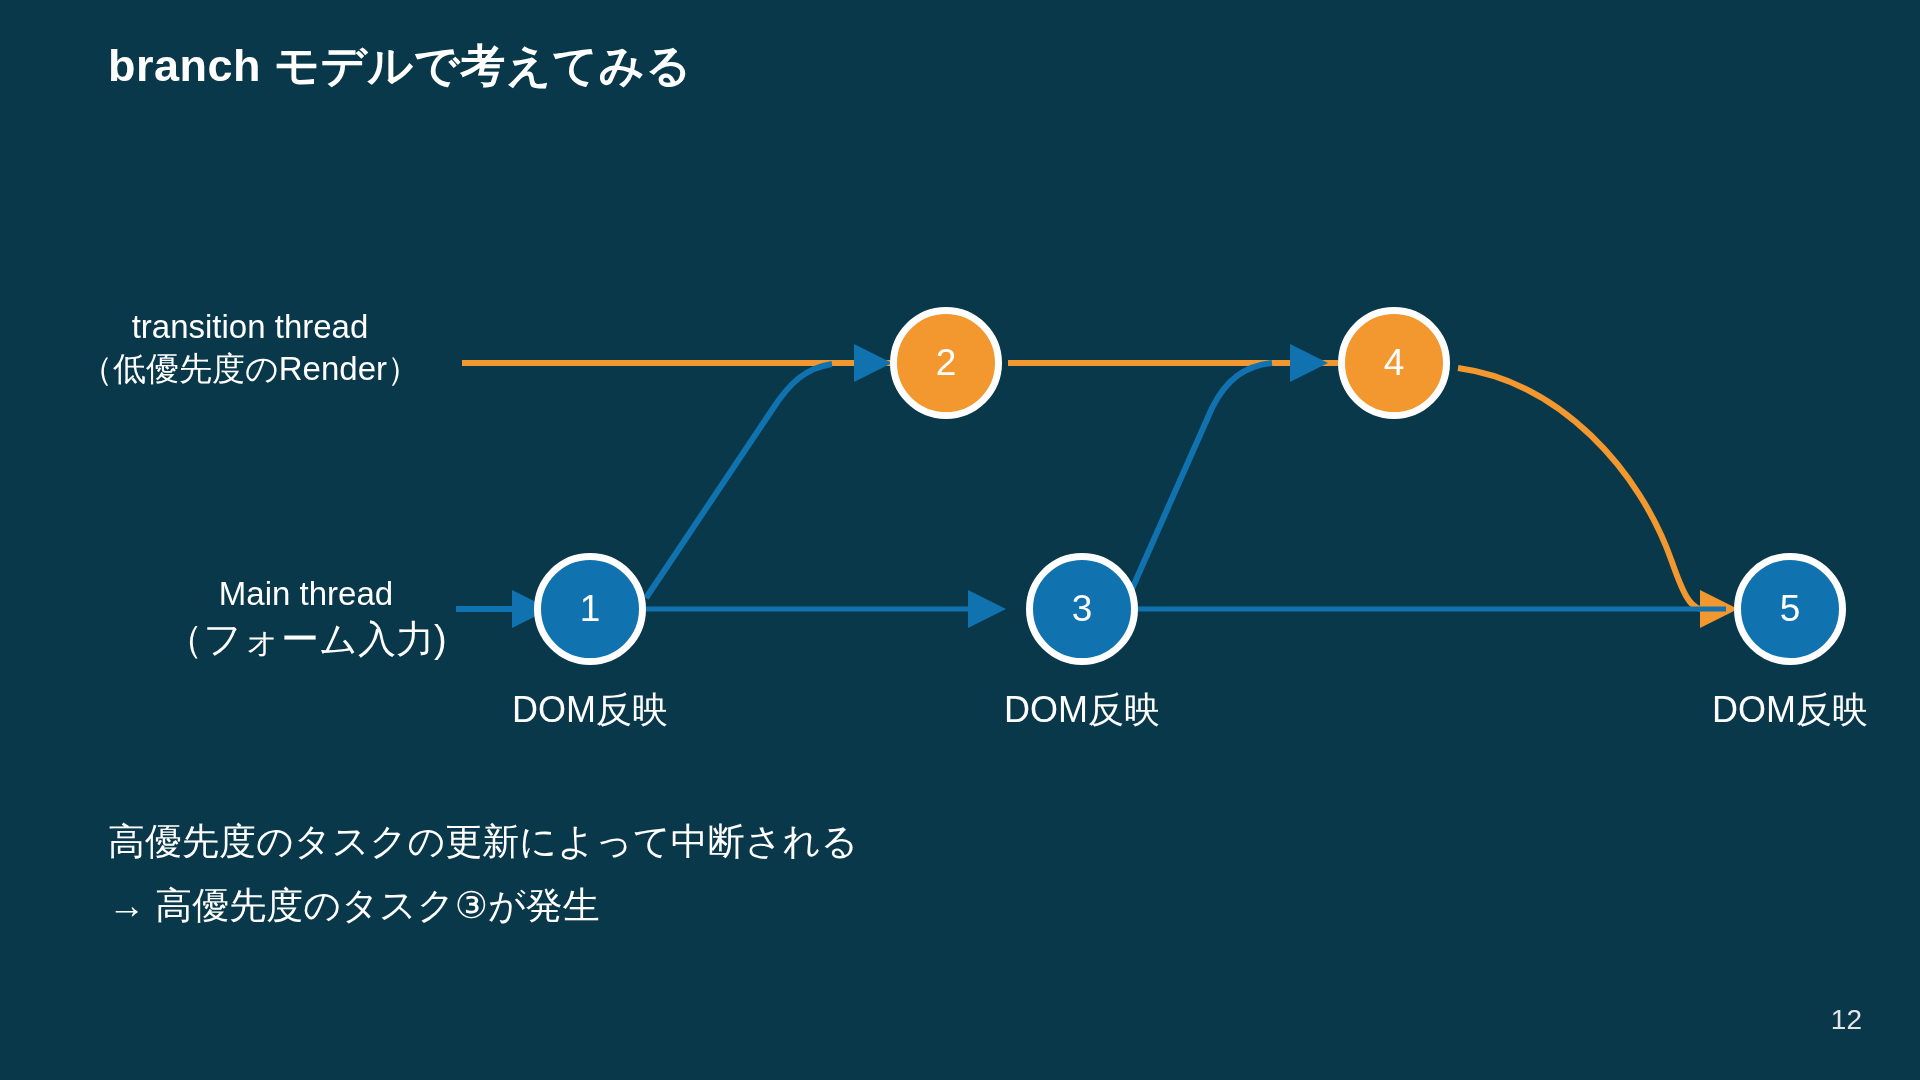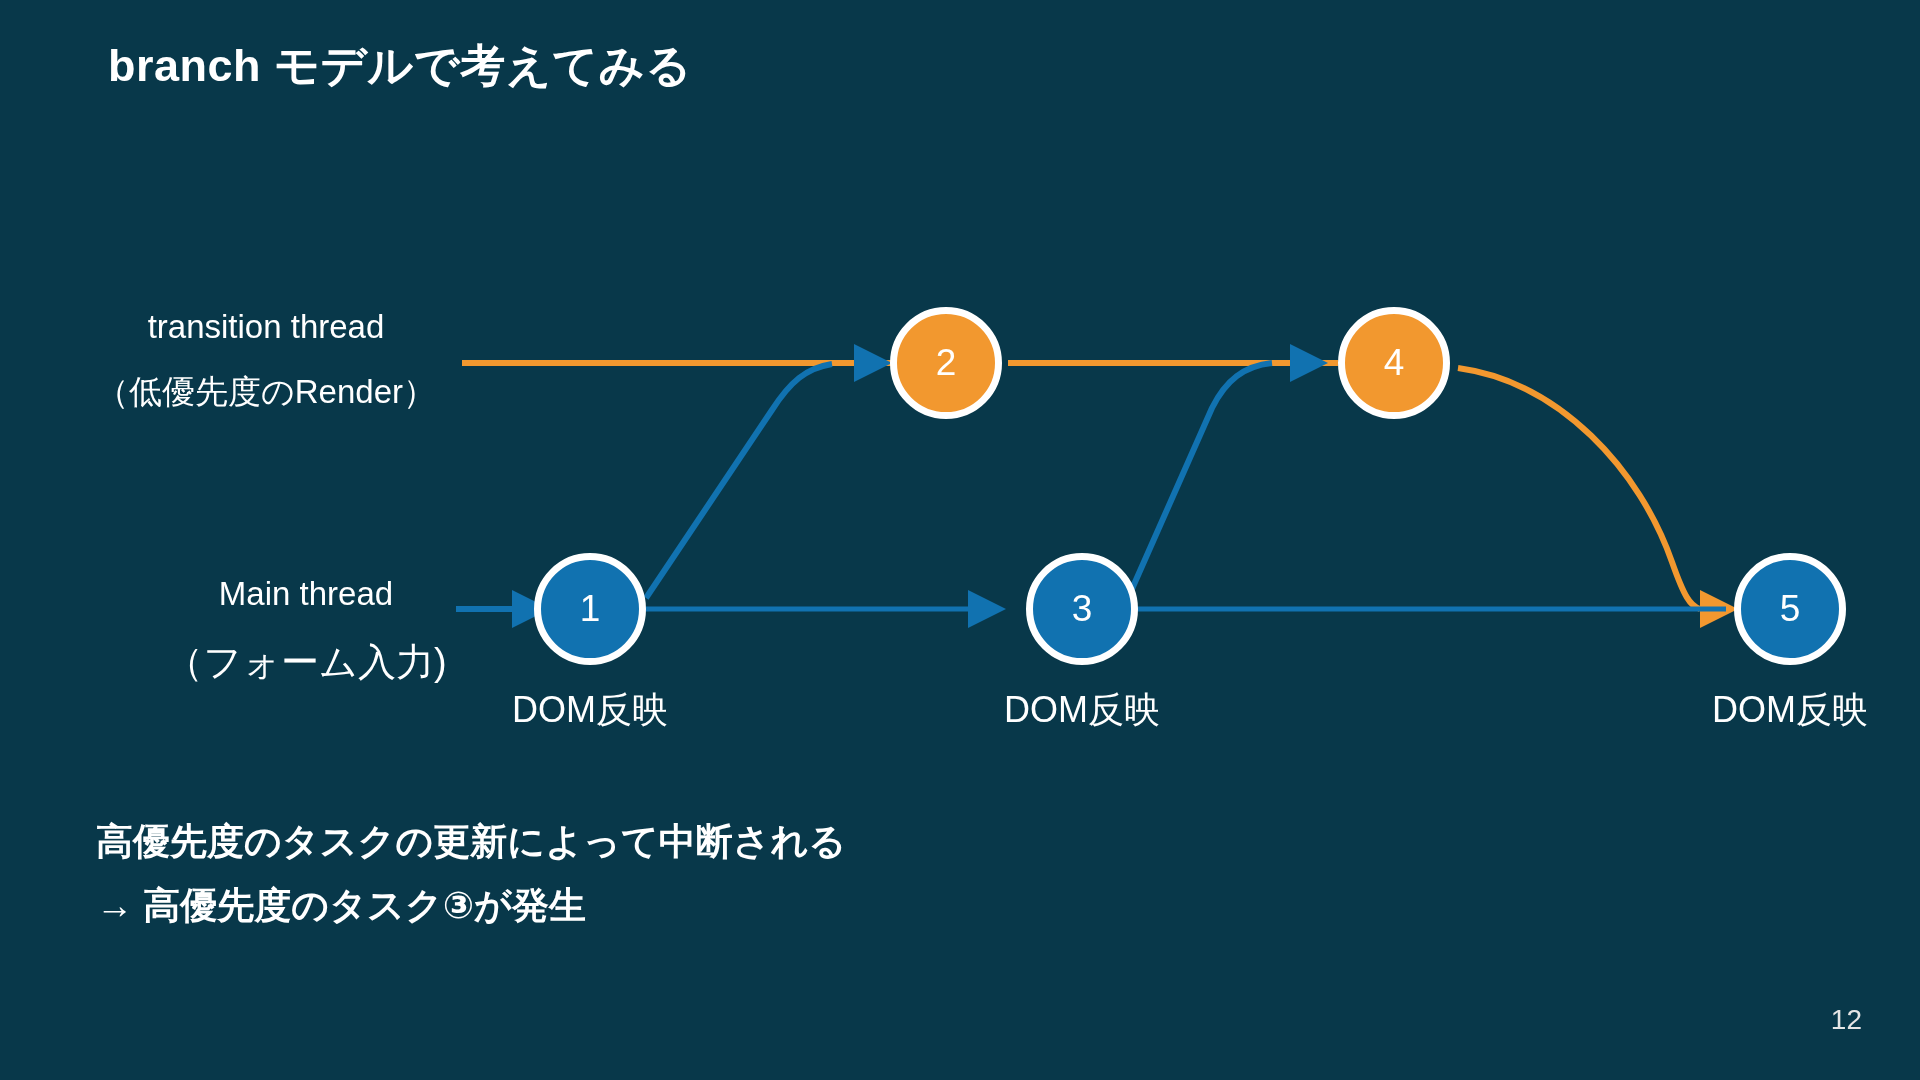--- a/index.html
+++ b/index.html
@@ -46,24 +46,24 @@
 
   
   .row-label {
     position: absolute;
     text-align: center;
     line-height: 1.28;
     white-space: nowrap;
     color: #ffffff;
   }
   .row-label .l1 { font-size: 33px; }
-  .row-label .l2 { font-size: 33px; margin-top: 23px; }
+  .row-label .l2 { font-size: 33px; }
 
   #transition-label {
-    left: 56px;
+    left: 40px;
     top: 306px;
     width: 420px;
   }
   #main-label {
     left: 136px;
     top: 573px;
     width: 340px;
   }
   #main-label .l2 { font-size: 38px; }
 
@@ -91,24 +91,23 @@
     font-size: 36px;
     color: #ffffff;
     white-space: nowrap;
     text-align: center;
     transform: translateX(-50%);
   }
 
   
   .bullets {
     position: absolute;
-    left: 96px;
+    left: 108px;
     top: 810px;
     width: 1500px;
-    font-weight: bold;
   }
   .bullet-line {
     font-size: 37px;
     line-height: 1.72;
     color: #ffffff;
     white-space: nowrap;
   }
 
   
   .page-number {

